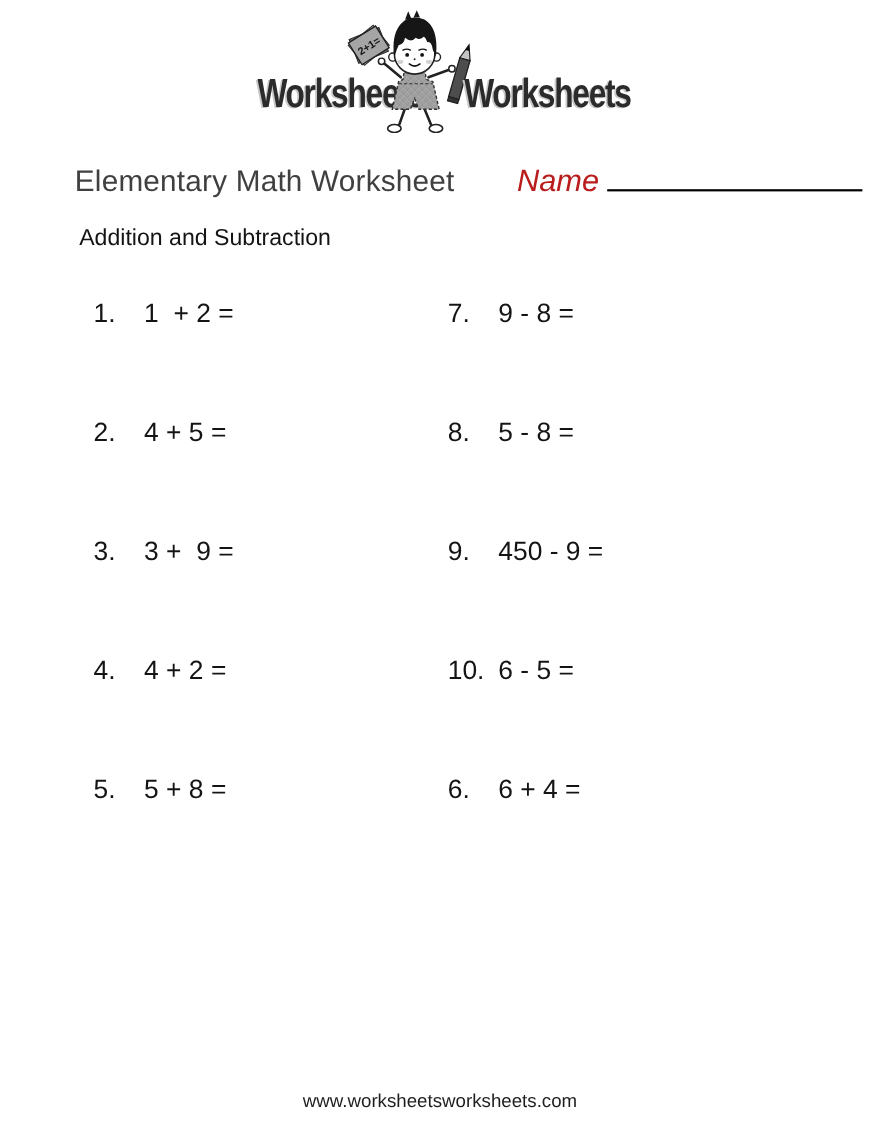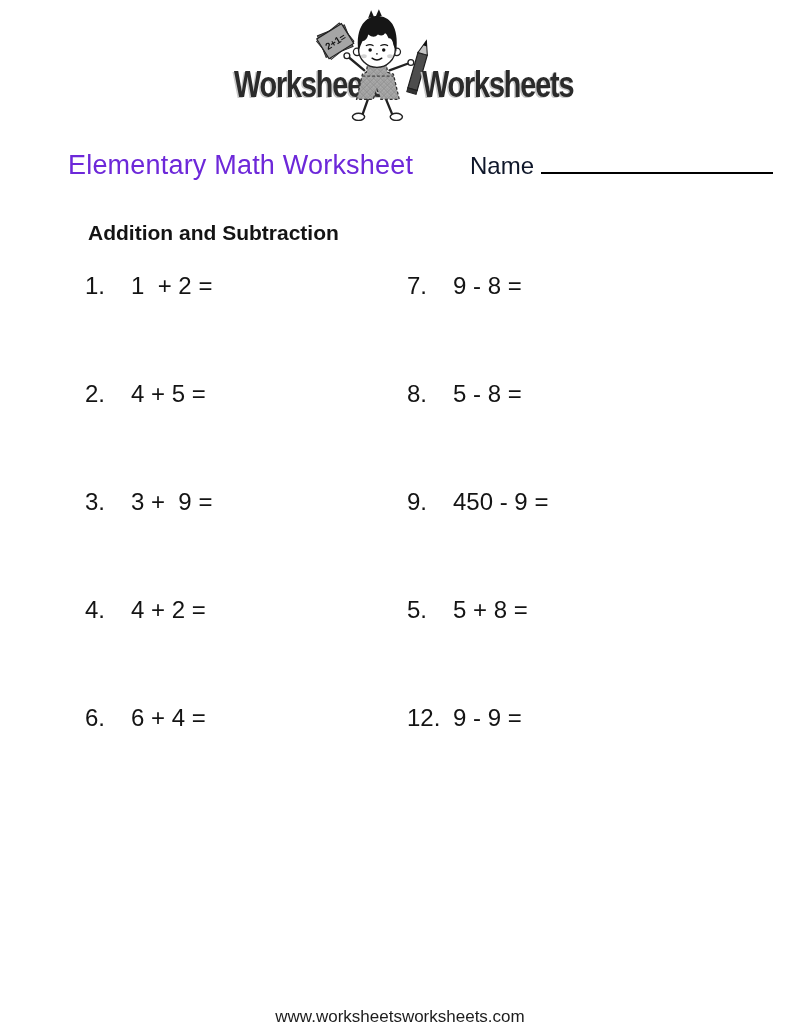--- a/index.html
+++ b/index.html
@@ -22,53 +22,53 @@
     transform:scaleX(0.78);
     transform-origin:left top;
     text-shadow:-2px 1px 0 #c9c9c9;
   }
   .logo-word.left{left:234px;top:64px;}
   .logo-word.right{left:422px;top:64px;}
   .kid-svg{position:absolute;left:312px;top:6px;}
   
   .title{
     position:absolute;left:68px;top:150px;
-    font-size:27px;font-weight:400;margin:0;color:#6d28d9;
+    font-size:27px;font-weight:400;margin:0;color:#404040;
     letter-spacing:0.2px;
   }
   .name-row{
     position:absolute;left:470px;top:148px;
-    font-size:24px;color:#0f172a;white-space:nowrap;
+    font-size:28px;color:#b91c1c;white-space:nowrap;font-style:italic;
   }
   .name-line{
     display:inline-block;width:232px;height:24px;
     border-bottom:2px solid #000;margin-left:7px;
   }
   .subtitle{
     position:absolute;left:72px;top:205px;
-    font-size:21px;font-weight:700;margin:16px;color:#141414;
+    font-size:21px;font-weight:400;margin:0;color:#141414;
   }
   
   .problems{
     position:absolute;left:85px;top:258px;width:680px;
     display:grid;
     grid-template-columns:322px 350px;
     grid-auto-rows:108px;
   }
   .problem{
     display:flex;align-items:flex-start;
     padding-top:14px;
     font-size:24px;color:#141414;
   }
   .pnum{display:inline-block;width:46px;flex:0 0 46px;}
   .pexpr{white-space:pre;}
   
   .footer{
     position:absolute;left:0;right:0;top:991px;
-    text-align:center;font-size:17px;color:#1d1d1d;margin-top:16px;
+    text-align:center;font-size:17px;color:#1d1d1d;
   }
 </style>
 </head>
 <body>
 
 <div class="page">
 
   <span class="logo-word left">Worksheets</span>
 
   <svg class="kid-svg" width="126" height="115" viewBox="0 0 130 118" xmlns="http://www.w3.org/2000/svg">
@@ -162,32 +162,32 @@
     </div>
     <div class="problem">
       <span class="pnum">9.</span>
       <span class="pexpr">450 - 9 =</span>
     </div>
 
     <div class="problem">
       <span class="pnum">4.</span>
       <span class="pexpr">4 + 2 =</span>
     </div>
+    <div class="problem">
+      <span class="pnum">10.</span>
+      <span class="pexpr">6 - 5 =</span>
+    </div>
 
     <div class="problem">
       <span class="pnum">5.</span>
       <span class="pexpr">5 + 8 =</span>
     </div>
 
     <div class="problem">
       <span class="pnum">6.</span>
       <span class="pexpr">6 + 4 =</span>
     </div>
-    <div class="problem">
-      <span class="pnum">12.</span>
-      <span class="pexpr">9 - 9 =</span>
-    </div>
 
   </main>
 
   <div class="footer">www.worksheetsworksheets.com</div>
 
 </div>
 
 </body></html>

